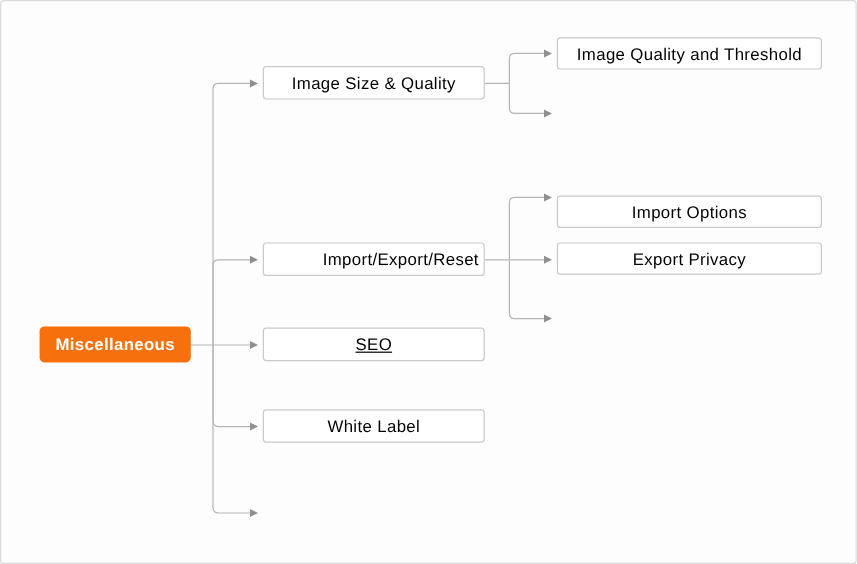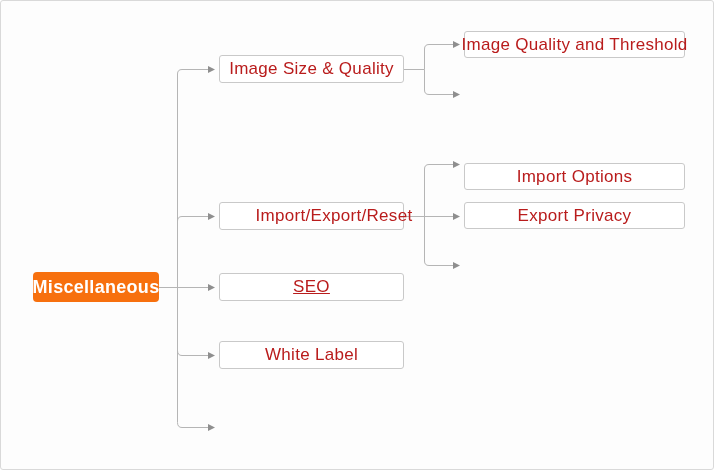--- a/index.html
+++ b/index.html
@@ -24,35 +24,35 @@
     fill: none;
     stroke: #b5b5b5;
     stroke-width: 1;
   }
   .node {
     position: absolute;
     box-sizing: border-box;
     background: #ffffff;
     border: 1px solid #c9c9c9;
     border-radius: 3px;
-    color: #b91c1c;
-    font-size: 17px;
+    color: #000000;
+    font-size: 14px;
     letter-spacing: 0.3px;
     display: flex;
     align-items: center;
     justify-content: center;
     white-space: nowrap;
   }
   .node.root {
     background: #f7700e;
     border: none;
     border-radius: 4px;
     color: #ffffff;
     font-weight: 600;
-    font-size: 18px;
+    font-size: 14px;
   }
   .mid  { left: 218px; width: 185px; height: 28px; }
   .right{ left: 463px; width: 221px; height: 27px; }
 </style>
 </head>
 <body>
 
 <div class="canvas">
 
   <svg class="connectors" viewBox="0 0 714 470" xmlns="http://www.w3.org/2000/svg">

